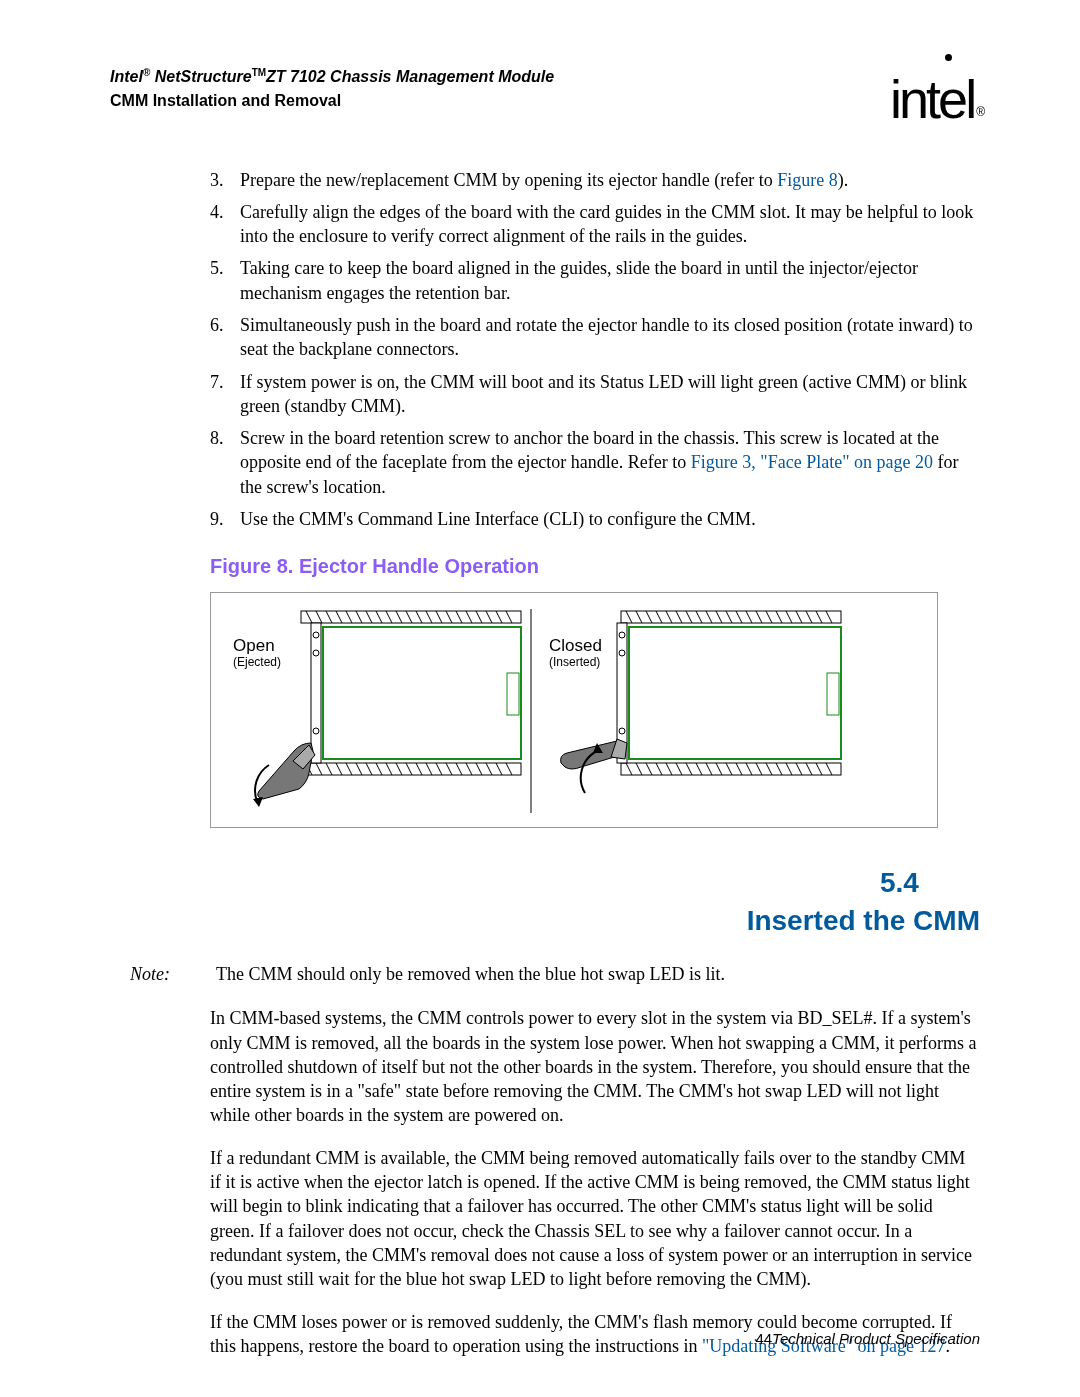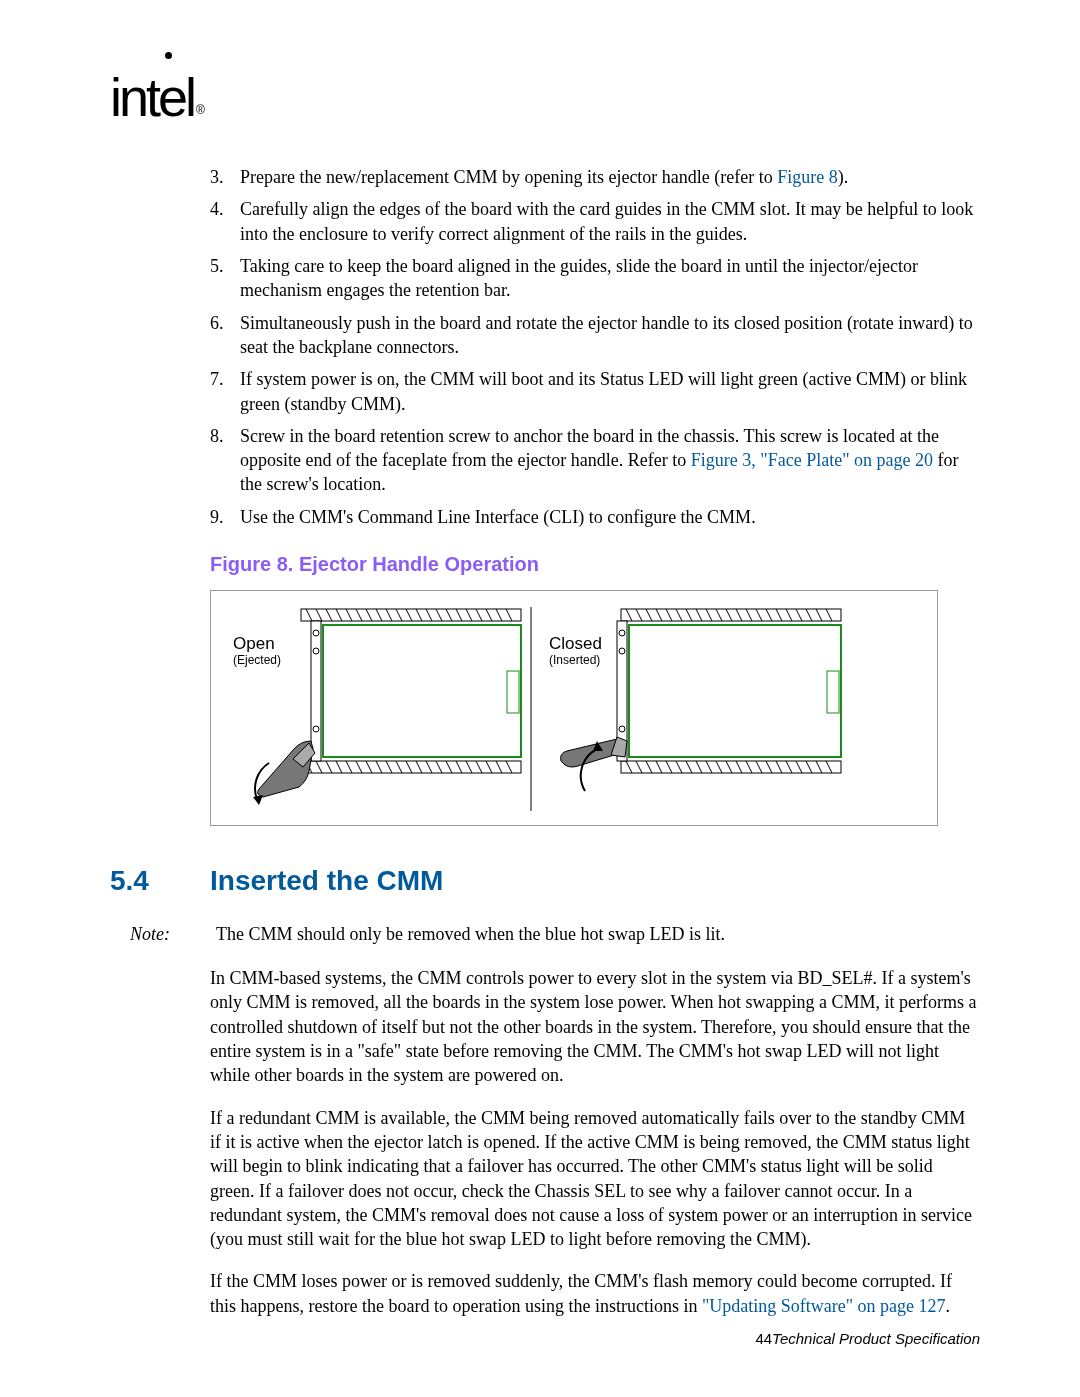--- a/index.html
+++ b/index.html
@@ -102,20 +102,21 @@
     margin-left: 0;
     background: #fff;
   }
 
   .section-row {
     display: flex;
     align-items: flex-end;
     margin-top: 36px;
     margin-left: -100px;
     margin-bottom: 20px;
+    flex-direction: column;
   }
   .section-number {
     font-family: Arial, Helvetica, sans-serif;
     color: #005A9C;
     font-weight: bold;
     font-size: 28px;
     width: 100px;
   }
   .section-title {
     font-family: Arial, Helvetica, sans-serif;
@@ -150,20 +151,24 @@
     font-family: Arial, Helvetica, sans-serif;
     font-size: 15px;
   }
   .footer .spec { font-style: italic; font-weight: normal; }
 </style>
 </head>
 <body>
 
 <div class="page">
   <div class="header-row">
+    <div class="header-text">
+      <div class="doc-title">Intel<span class="reg">®</span> NetStructure<span class="tm">TM</span>ZT 7102 Chassis Management Module</div>
+      <div class="doc-subtitle">CMM Installation and Removal</div>
+    </div>
     <div class="intel-logo">
       int<span class="dot-e">e</span>l<sub class="reg">®</sub>
     </div>
   </div>
 
   <div class="content">
     <ol class="steps">
         <li><span>Prepare the new/replacement CMM by opening its ejector handle (refer to </span><span class="link">Figure 8</span><span>).</span></li>
         <li><span>Carefully align the edges of the board with the card guides in the CMM slot. It may be helpful to look into the enclosure to verify correct alignment of the rails in the guides.</span></li>
         <li><span>Taking care to keep the board aligned in the guides, slide the board in until the injector/ejector mechanism engages the retention bar.</span></li>

